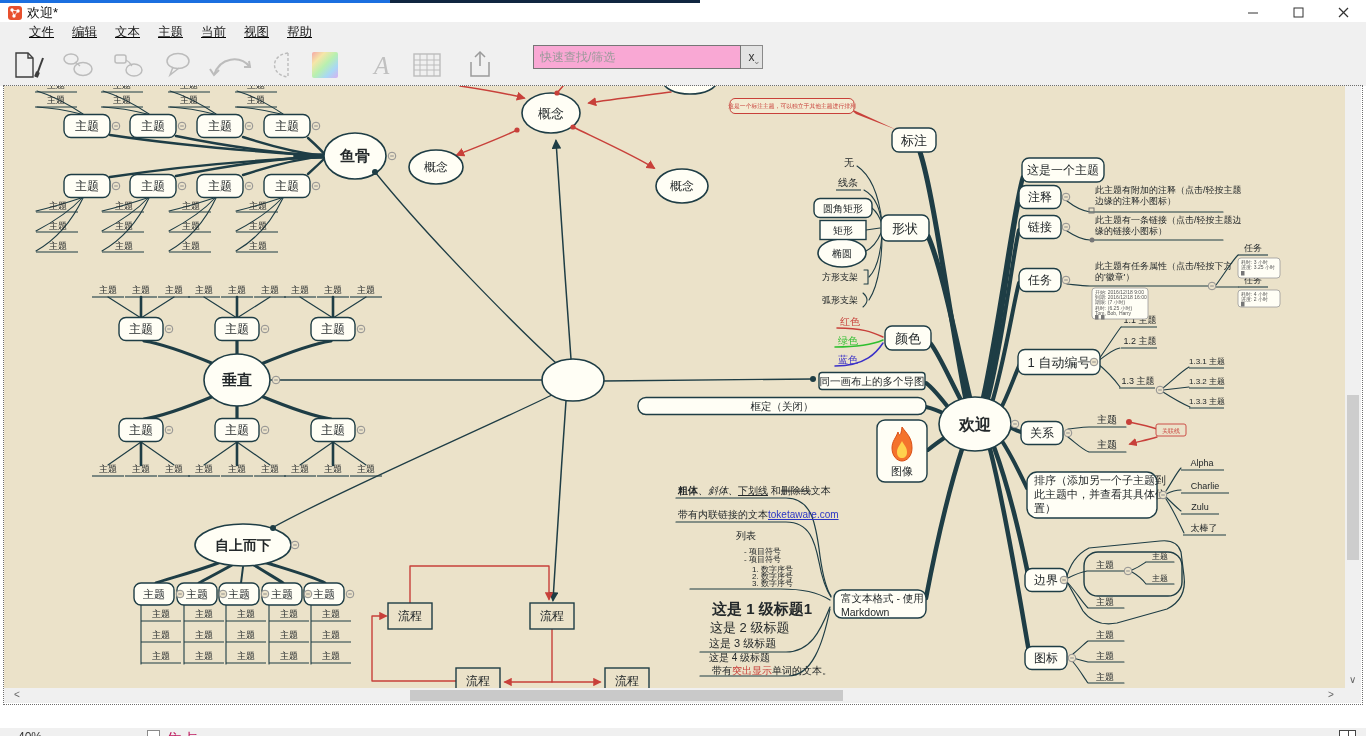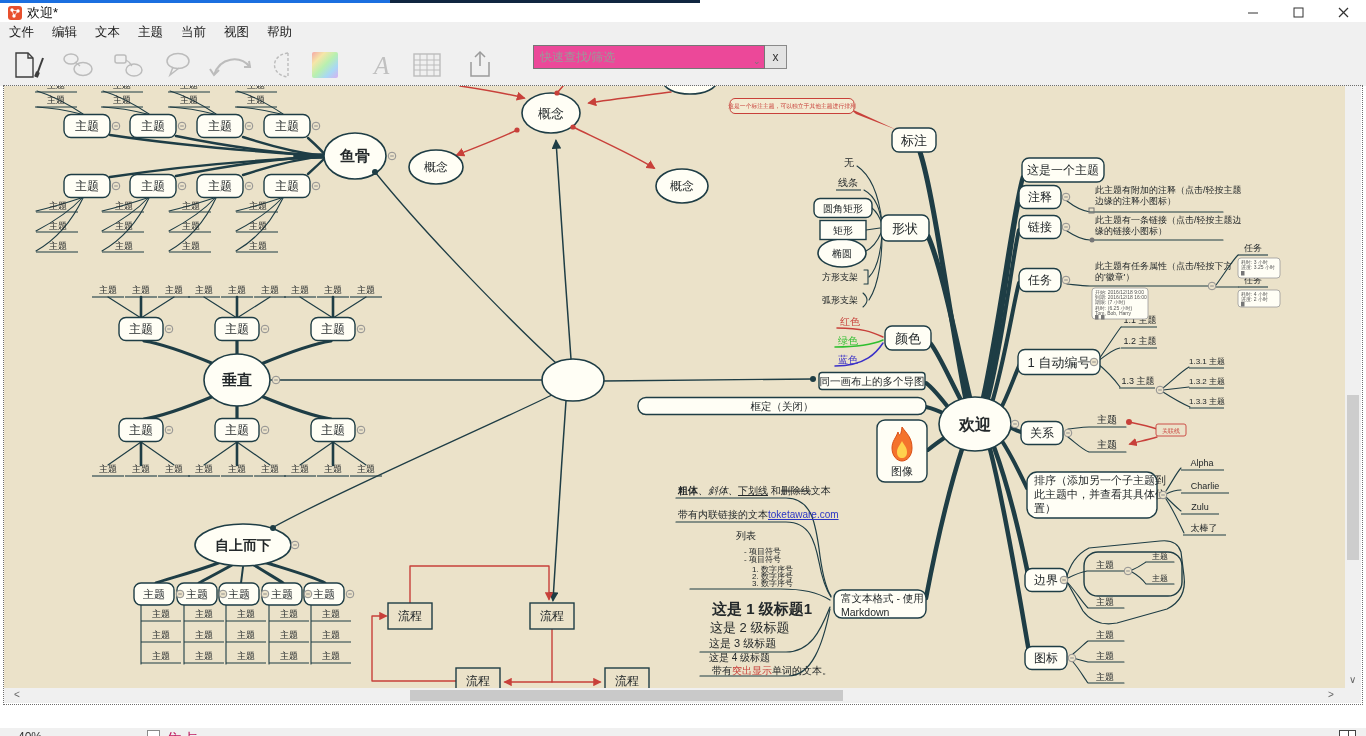--- a/index.html
+++ b/index.html
@@ -9,27 +9,27 @@
   
   #strip1{left:0;top:0;width:390px;height:3px;background:#1b6fe0;}
   #strip2{left:390px;top:0;width:310px;height:3px;background:#102640;}
   
   #titlebar{left:0;top:0;width:1366px;height:22px;background:#ffffff;}
   #apptitle{left:27px;top:4px;font-size:13px;color:#111;}
   #appicon{left:8px;top:6px;width:14px;height:14px;background:#e8502e;border-radius:3px;}
   .winbtns{right:0;top:2px;height:20px;display:flex;}
   .winbtn{width:45px;height:20px;display:flex;align-items:center;justify-content:center;}
   
-  #menubar{left:0;top:22px;width:1366px;height:20px;background:#f0f0f0;display:flex;align-items:center;padding-left:0;box-sizing:border-box;}
+  #menubar{left:0;top:22px;width:1366px;height:20px;background:#f0f0f0;display:flex;align-items:center;padding-left:20px;box-sizing:border-box;text-decoration:underline;}
   .menu-item{font-size:12.5px;color:#1a1a1a;padding:0 9px;}
   
   #toolbar{left:0;top:42px;width:1366px;height:44px;background:#f0f0f0;}
   .tbicon{position:absolute;top:7px;width:32px;height:32px;}
   #searchwrap{left:533px;top:3px;height:24px;display:flex;}
-  #searchinput{width:232px;height:24px;box-sizing:border-box;border:1px solid #767676;font-size:12px;padding:0 6px;outline:none;background:#ec4899;color:#333;}
+  #searchinput{width:208px;height:24px;box-sizing:border-box;border:1px solid #767676;font-size:12px;padding:0 6px;outline:none;background:#f9a8d4;color:#333;}
   #searchinput::placeholder{color:#9a9a9a;}
   #clearbtn{width:22px;height:24px;box-sizing:border-box;border:1px solid #8a8a8a;border-left:none;background:#e3e3e3;font-size:12px;color:#333;display:flex;align-items:center;justify-content:center;}
   #searchcaret{left:753px;top:14px;font-size:9px;color:#777;}
   
   #canvas{left:4px;top:86px;width:1341px;height:602px;overflow:hidden;background:#ebe2c9;}
   #mapsvg{position:absolute;left:-4px;top:-86px;}
   #dotted{left:3px;top:85px;width:1358px;height:618px;border:1px dotted #6e6e6e;pointer-events:none;}
   
   #vscroll{left:1345px;top:86px;width:16px;height:617px;background:#f0f0f0;}
   #vthumb{position:absolute;left:2px;top:309px;width:12px;height:165px;background:#cdcdcd;}

